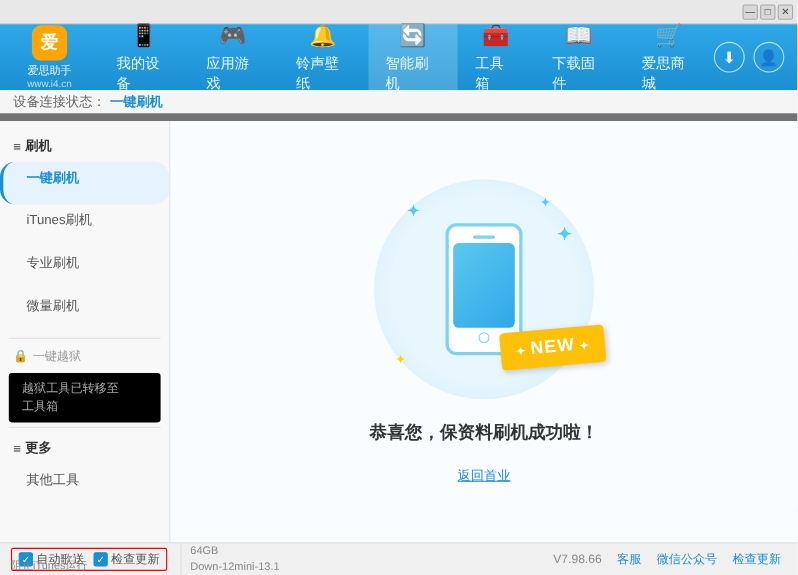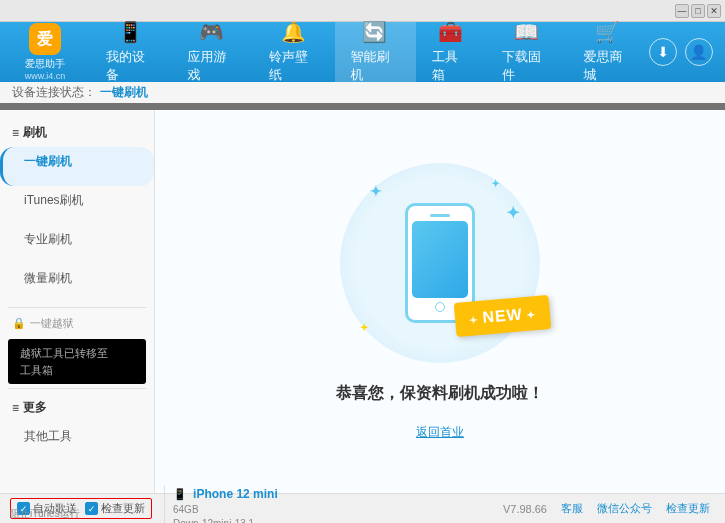--- a/index.html
+++ b/index.html
@@ -463,24 +463,20 @@
       <label class="bottom-checkbox">
         <div class="checkbox-box">✓</div>
         <span>自动歌送</span>
       </label>
       <label class="bottom-checkbox">
         <div class="checkbox-box">✓</div>
         <span>检查更新</span>
       </label>
     </div>
     <div class="device-info">
-      <span class="device-name">
-        <span style="font-size:11px;margin-right:3px;">📱</span>
-        <span>iPhone 12 mini</span>
-      </span>
       <span class="device-detail">64GB</span>
       <span class="device-detail">Down-12mini-13.1</span>
     </div>
   </div>
 
   <div style="position:absolute;bottom:0;left:10px;height:30px;display:flex;align-items:center;gap:3px;">
     <span style="color:#888;font-size:10px;margin-top:11px;">阻止iTunes运行</span>
   </div>
 
   <div class="bottom-right">

